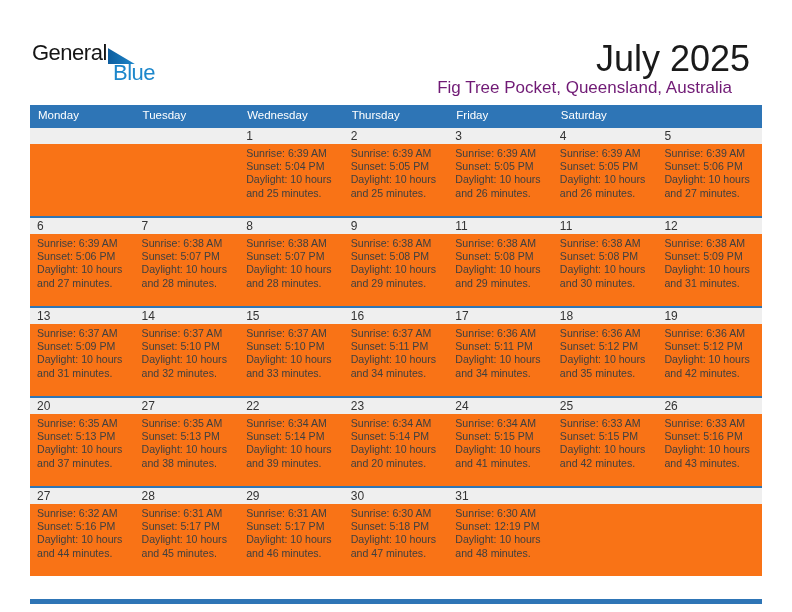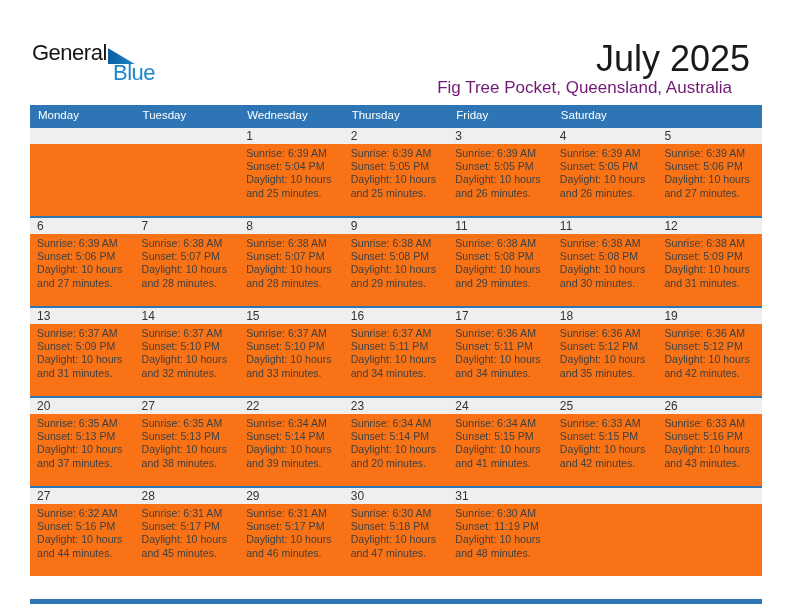--- a/index.html
+++ b/index.html
@@ -297,21 +297,21 @@
               <div class="line">and 46 minutes.</div>
             </div>
             <div class="body">
               <div class="line">Sunrise: 6:30 AM</div>
               <div class="line">Sunset: 5:18 PM</div>
               <div class="line">Daylight: 10 hours</div>
               <div class="line">and 47 minutes.</div>
             </div>
             <div class="body">
               <div class="line">Sunrise: 6:30 AM</div>
-              <div class="line">Sunset: 11:19 PM</div>
+              <div class="line">Sunset: 12:19 PM</div>
               <div class="line">Daylight: 10 hours</div>
               <div class="line">and 48 minutes.</div>
             </div>
             <div class="body"></div>
             <div class="body"></div>
           </div>
         </div>
       </div>
   </div>
 

